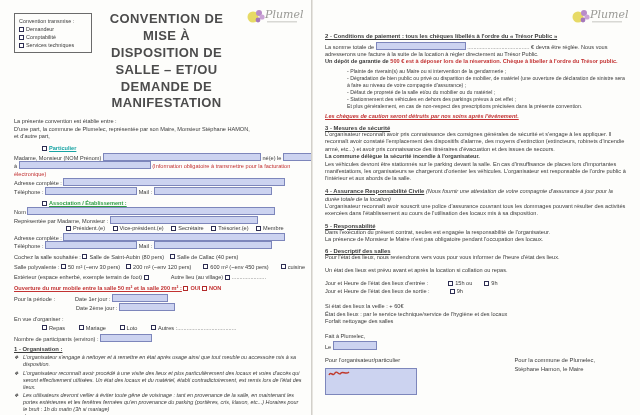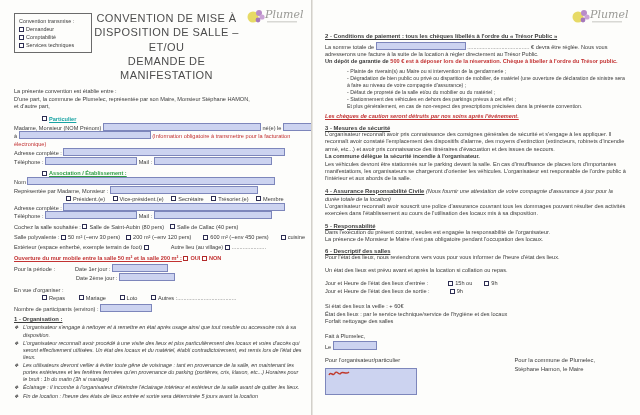--- a/index.html
+++ b/index.html
@@ -14,21 +14,21 @@
   .page-left  { width:312px; border-right:1px solid #d2d0ca; padding:5px 8px 2px 14px; }
   .page-right { width:328px; border-left:1px solid #e7e5e0; padding:5px 12px 2px 12px; }
 
   .fs { font-size:5.6px; line-height:1.32; }
   .line { font-size:5.6px; line-height:1.45; white-space:nowrap; }
   .wrap { white-space:normal; }
 
   
   .hdr { display:flex; align-items:flex-start; margin-bottom:6px; }
   .transmit-box { border:1px solid #6b6b6b; padding:3px 4px; width:78px; font-size:5.4px; line-height:1.5; margin-top:8px; }
-  .doc-title { flex:1; text-align:center; font-size:11px; line-height:1.3; color:#4c4c4c; letter-spacing:.4px; white-space:pre-line; padding-top:6px; font-weight:400; }
+  .doc-title { flex:1; text-align:center; font-size:13px; line-height:1.3; color:#4c4c4c; letter-spacing:.4px; white-space:pre-line; padding-top:6px; font-weight:700; }
   .logo { width:62px; display:flex; justify-content:flex-end; }
 
   
   .cb { display:inline-block; width:5px; height:5px; border:1px solid #2e2e52; background:#fff; vertical-align:-0.5px; margin-right:2px; }
   .cb.red { border-color:#b22a2a; }
 
   
   .field { display:inline-block; background:#ccd3f0; border:1px solid #7d86bb; height:8px; vertical-align:-1.5px; }
 
   .teal  { color:#17a3a3; font-weight:bold; }

